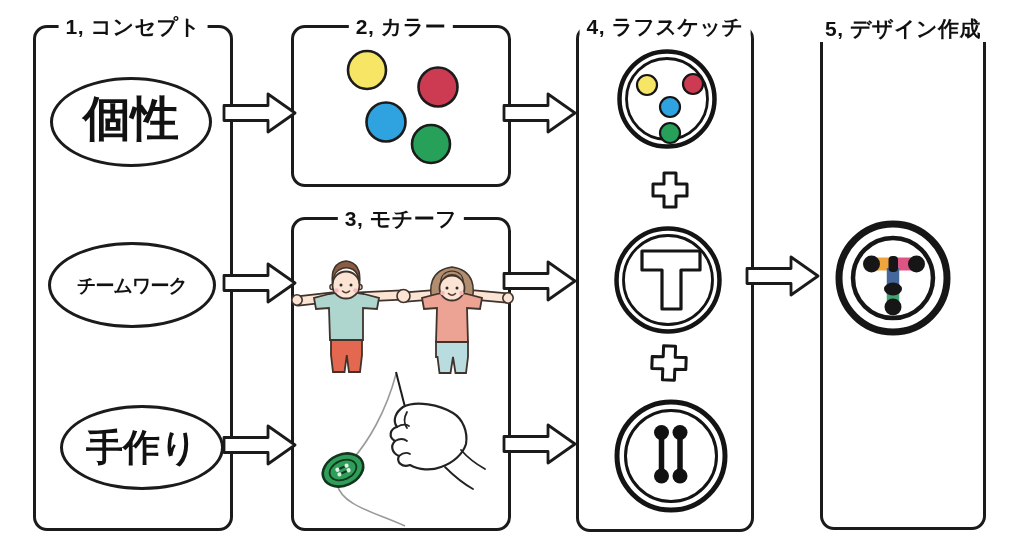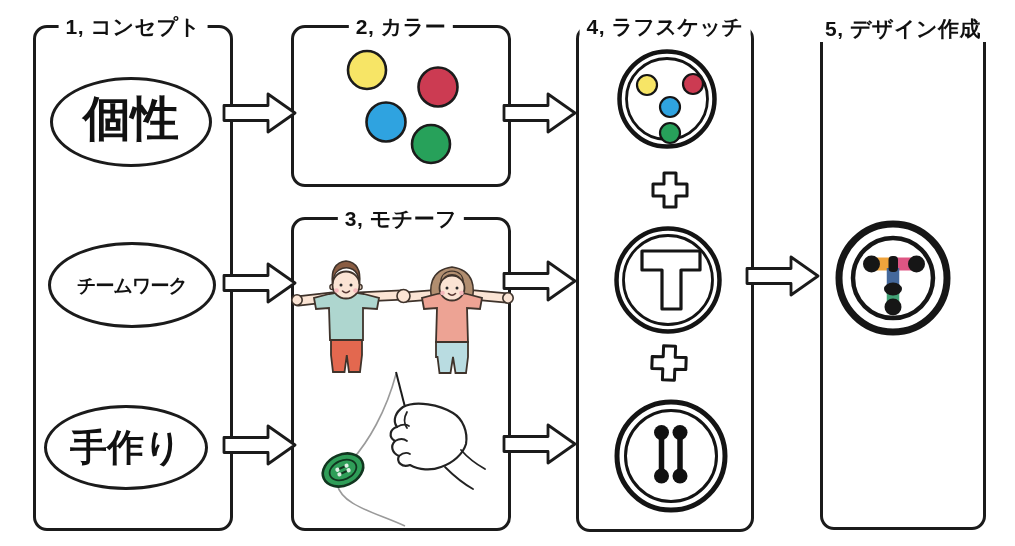--- a/index.html
+++ b/index.html
@@ -21,21 +21,21 @@
   .p3 { left:291px; top:217px; width:220px; height:314px; }
   .p4 { left:576px; top:25px;  width:178px; height:507px; }
   .p5 { left:820px; top:27px;  width:166px; height:503px; }
   .oval {
     position:absolute; box-sizing:border-box; background:#fff;
     border:3.5px solid #1b1b1b; border-radius:50%;
     display:flex; align-items:center; justify-content:center;
   }
   .oval1 { left:50px; top:77px;  width:162px; height:90px;font-family:Liberation Mono, monospace; }
   .oval2 { left:48px; top:242px; width:168px; height:86px; }
-  .oval3 { left:44px; top:405px; width:164px; height:85px; }
+  .oval3 { left:60px; top:405px; width:164px; height:85px; }
   .oval span { font-weight:900; color:#111; line-height:1; white-space:nowrap; }
   .t1 { font-size:48px; }
   .t2 { font-size:19px; letter-spacing:-1px; }
   .t3 { font-size:37px; }
   svg.art { position:absolute; left:0; top:0; width:1015px; height:546px; }
 </style>
 </head>
 <body>
 
 <div class="stage">

